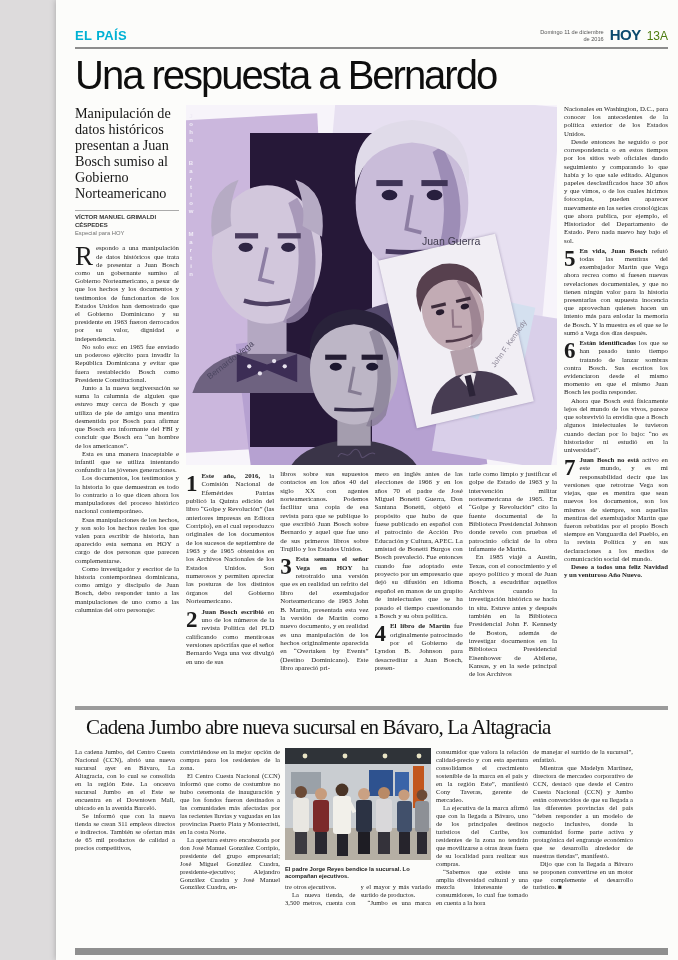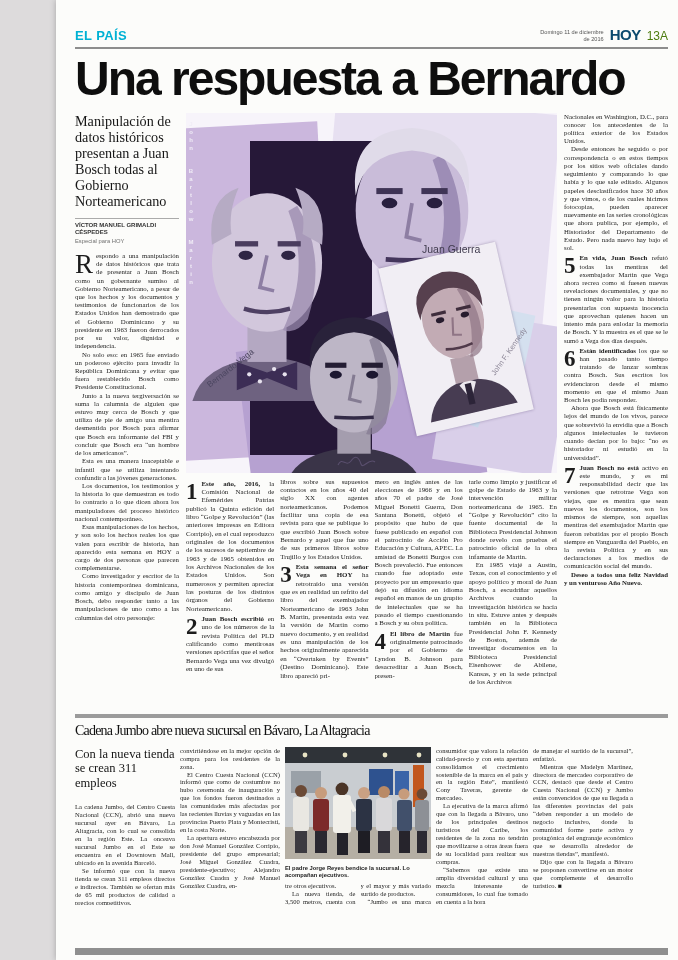--- a/index.html
+++ b/index.html
@@ -7,21 +7,21 @@
   .paper{position:relative;margin-left:56px;width:624px;height:960px;background:#fcfcfa;
          box-shadow:0 0 6px rgba(0,0,0,.25);box-sizing:border-box;padding:26px 12px 0 19px;overflow:hidden;}
   
   .hdr{display:flex;align-items:flex-end;border-bottom:2.5px solid #8d8d8d;padding-bottom:4px;}
   .section-label{color:#00b1d4;font-size:13px;font-weight:800;letter-spacing:.4px;}
   .hdr-right{margin-left:auto;display:flex;align-items:flex-end;gap:6px;}
   .date{font-size:5.6px;color:#555;text-align:right;line-height:1.25;}
   .brand{font-size:15px;font-weight:900;color:#0c4a6e;letter-spacing:-.5px;}
   .pageno{font-size:12px;color:#4d7c0f;}
   
-  h1{margin:7px 0 11px 0;font-size:48px;line-height:.95;font-weight:700;letter-spacing:-2px;color:#0e0e0e;}
+  h1{margin:7px 0 11px 0;font-size:40px;line-height:.95;font-weight:400;letter-spacing:-2px;color:#0e0e0e;}
   h1 span{display:block;}
   
   .main-grid{display:grid;grid-template-columns:104px 1fr 104px;column-gap:7px;height:596px;overflow:hidden;}
   .bodycol{font-family:"Liberation Serif",serif;font-size:6.9px;line-height:1.21;text-align:justify;color:#1c1c1c;overflow:hidden;}
   .col1{font-size:6.8px;}
   .col5{font-size:6.8px;}
   .deck{font-size:14.2px;line-height:1.13;color:#161616;font-weight:500;margin-bottom:9px;text-align:left;}
   .byline{border-top:1px solid #aaa;padding-top:3px;margin-bottom:7px;text-align:left;}
   .by-name{font-family:"Liberation Sans",sans-serif;font-size:6px;font-weight:800;color:#333;line-height:1.25;}
   .by-role{font-family:"Liberation Sans",sans-serif;font-size:5.8px;color:#707070;margin-top:1px;}
@@ -50,21 +50,21 @@
   .vlabel{position:absolute;left:2px;top:8px;height:220px;writing-mode:vertical-rl;text-orientation:upright;
           font:700 6px "Liberation Sans",sans-serif;color:#f0ecf6;letter-spacing:2px;word-spacing:7px;}
   .lbl-bosch{position:absolute;left:236px;top:130px;font:500 10.5px "Liberation Sans",sans-serif;color:#3f3a4d;}
   .lbl-vega{position:absolute;left:16px;top:250px;font:500 8.5px "Liberation Sans",sans-serif;color:#4c4660;transform:rotate(-38deg);}
   .lbl-jfk{position:absolute;left:295px;top:234px;font:500 7.5px "Liberation Sans",sans-serif;color:#8b8596;transform:rotate(-55deg);}
   .sig{position:absolute;left:150px;top:342px;}
   .strip{display:flex;gap:6px;flex:1;overflow:hidden;}
   .strip .bodycol{flex:1;}
   
   .bar1{height:4px;background:#9b9b9b;margin:5px 0 5px 0;}
-  h2{margin:1px 0 8px 0;font-family:"Liberation Serif",serif;font-weight:400;font-size:14px;letter-spacing:-.8px;color:#111;}
+  h2{margin:1px 0 8px 11px;font-family:"Liberation Serif",serif;font-weight:400;font-size:21px;letter-spacing:-.8px;color:#111;}
   .jumbo-row{display:flex;gap:5px;height:158px;overflow:hidden;}
   .jc1{width:100px;flex:none;}
   .jc2{width:100px;flex:none;}
   .jphoto{width:146px;flex:none;}
   .jc4{width:92px;flex:none;}
   .jc5{width:100px;flex:none;}
   .jdeck{font-family:"Liberation Serif",serif;font-size:12.5px;line-height:1.16;color:#141414;margin-bottom:13px;}
   .jbody{font-size:6.6px;}
   .caption{font:600 5.8px/1.25 "Liberation Sans",sans-serif;color:#222;margin:2px 0 3px 0;}
   .under{display:flex;gap:5px;}
@@ -88,21 +88,21 @@
     </span>
   </header>
 
   <h1>
     <span>Una respuesta a Bernardo</span>
   </h1>
 
   <section class="main-grid">
 
     <div class="bodycol col1">
-      <div class="deck">Manipulación de datos históricos presentan a Juan Bosch todas al Gobierno Norteamericano</div>
+      <div class="deck">Manipulación de datos históricos presentan a Juan Bosch sumiso al Gobierno Norteamericano</div>
       <div class="byline">
         <div class="by-name">VÍCTOR MANUEL GRIMALDI CÉSPEDES</div>
         <div class="by-role">Especial para HOY</div>
       </div>
       <div>
           <p class="para drop"><span class="cap letter">R</span>espondo a una manipulación de datos históricos que trata de presentar a Juan Bosch como un gobernante sumiso al Gobierno Norteamericano, a pesar de que los hechos y los documentos y testimonios de funcionarios de los Estados Unidos han demostrado que el Gobierno Dominicano y su presidente en 1963 fueron derrocados por su valor, dignidad e independencia.</p>
           <p class="para plain">No solo eso: en 1965 fue enviado un poderoso ejército para invadir la República Dominicana y evitar que fuera restablecido Bosch como Presidente Constitucional.</p>
           <p class="para plain">Junto a la nueva tergiversación se suma la calumnia de alguien que estuvo muy cerca de Bosch y que utiliza de pie de amigo una mentira desmentida por Bosch para afirmar que Bosch era informante del FBI y concluir que Bosch era “un hombre de los americanos”.</p>
           <p class="para plain">Esta es una manera inaceptable e infantil que se utiliza intentando confundir a las jóvenes generaciones.</p>
           <p class="para plain">Los documentos, los testimonios y la historia lo que demuestran es todo lo contrario a lo que dicen ahora los manipuladores del proceso histórico nacional contemporáneo.</p>
@@ -226,21 +226,20 @@
         <p class="para bold">Deseo a todos una feliz Navidad y un venturoso Año Nuevo.</p>
       </div>
   </section>
 
   <div class="bar1"></div>
 
   <h2>Cadena Jumbo abre nueva sucursal en Bávaro, La Altagracia</h2>
 
   <section class="jumbo-row">
     <div class="jc1">
-      <div class="jdeck">Con la nueva tienda se crean 311 empleos</div>
       <div class="bodycol jbody">
           <p class="para cont">La cadena Jumbo, del Centro Cuesta Nacional (CCN), abrió una nueva sucursal ayer en Bávaro, La Altagracia, con lo cual se consolida en la región Este. La onceava sucursal Jumbo en el Este se encuentra en el Downtown Mall, ubicado en la avenida Barceló.</p>
           <p class="para plain">Se informó que con la nueva tienda se crean 311 empleos directos e indirectos. También se ofertan más de 65 mil productos de calidad a precios competitivos,</p>
         </div>
     </div>
     <div class="jc2 bodycol jbody">
         <p class="para cont">convirtiéndose en la mejor opción de compra para los residentes de la zona.</p>
         <p class="para plain">El Centro Cuesta Nacional (CCN) informó que como de costumbre no hubo ceremonia de inauguración y que los fondos fueron destinados a las comunidades más afectadas por las recientes lluvias y vaguadas en las provincias Puerto Plata y Montecristi, en la costa Norte.</p>
         <p class="para plain">La apertura estuvo encabezada por don José Manuel González Corripio, presidente del grupo empresarial; José Miguel González Cuadra, presidente-ejecutivo; Alejandro González Cuadra y José Manuel González Cuadra, en-</p>
       </div>

